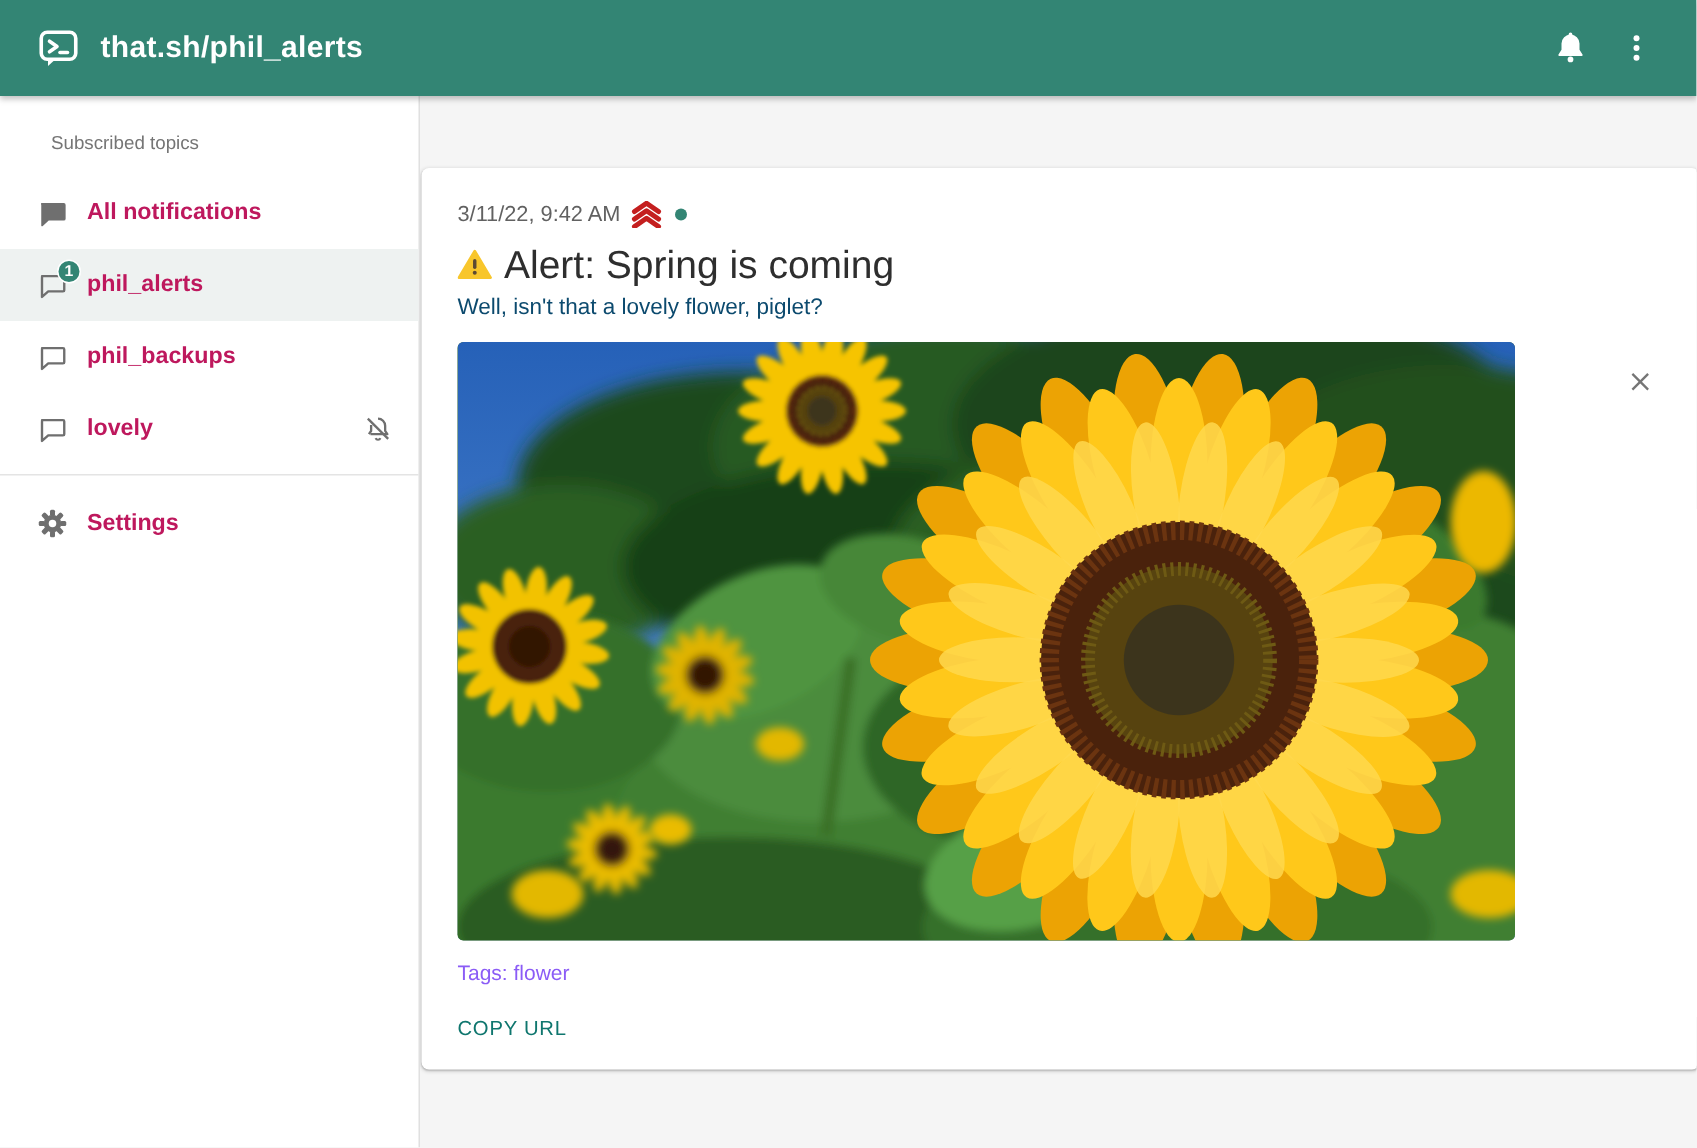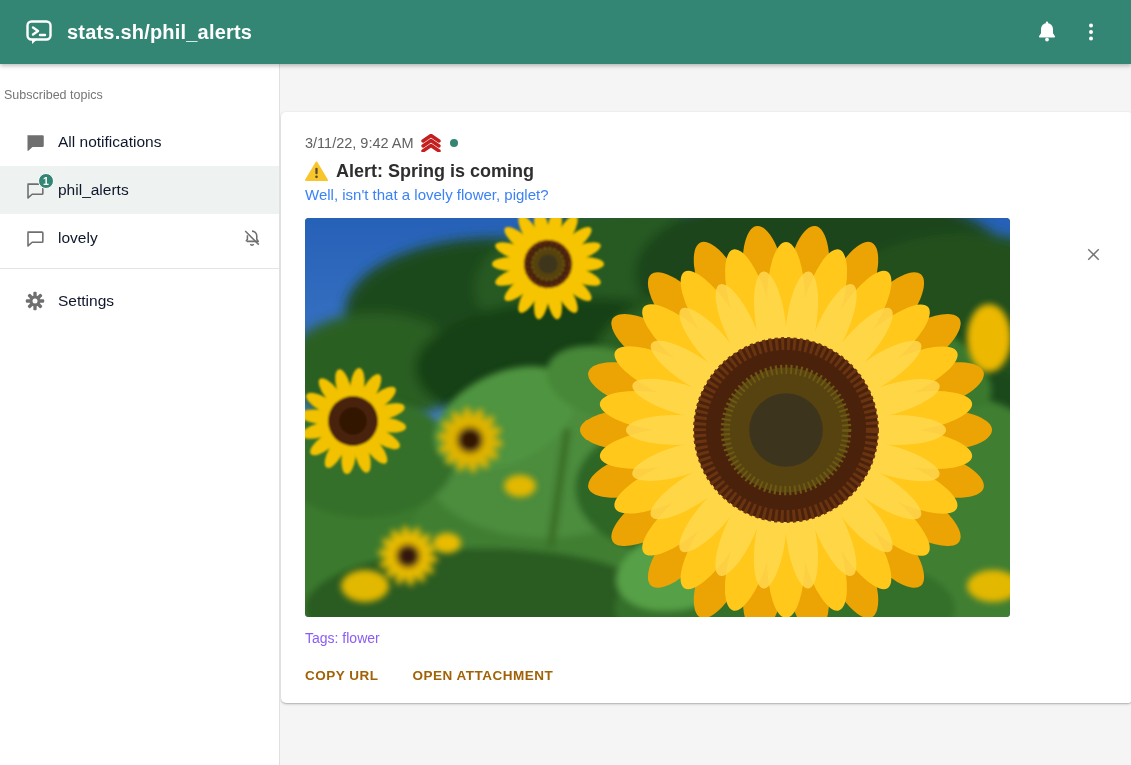--- a/index.html
+++ b/index.html
@@ -19,28 +19,28 @@
   .iconbtn {
     width:44px; height:44px; border:none; background:transparent; cursor:pointer;
     display:flex; align-items:center; justify-content:center; border-radius:50%;
   }
 
   
   .sidebar {
     position:absolute; top:64px; left:0; bottom:0; width:280px;
     background:#fff; border-right:1px solid #e0e0e0; z-index:5; padding-top:6px;
   }
-  .section-label { padding:18px 16px 16px 4px; font-size:12.5px; color:#757575; }
+  .section-label { padding:18px 16px 16px 34px; font-size:12.5px; color:#757575; }
   .nav-row {
     height:48px; display:flex; align-items:center; padding:0 16px 0 25px;
     cursor:pointer; position:relative; background:transparent;
   }
   .nav-row.selected { background:#eef2f1; }
   .nav-row .nicon { width:20px; height:20px; margin-right:13px; position:relative; flex:none; display:flex; }
-  .nav-row .nlabel { font-size:15.5px; color:#0f172a; }
+  .nav-row .nlabel { font-size:15.5px; color:#be185d;font-weight:bold; }
   .nav-row .trail { margin-left:auto; width:22px; height:22px; display:flex; }
   .badge {
     position:absolute; top:-7px; right:-9px; min-width:16px; height:16px;
     background:#338574; color:#fff; border-radius:50%;
     font-size:10.5px; font-weight:bold; display:flex; align-items:center; justify-content:center;
     border:1px solid #fff;
   }
   .side-divider { border:none; border-top:1px solid #e4e4e4; margin:6px 0 8px 0; }
 
   
@@ -48,46 +48,46 @@
   .card {
     width:852px; margin:48px auto 0 auto; background:#fff; border-radius:5px;
     box-shadow:0 1px 3px rgba(0,0,0,0.2), 0 1px 1px rgba(0,0,0,0.12);
     padding:20px 24px 10px 24px; position:relative;
   }
   .meta-row { display:flex; align-items:center; gap:6px; height:22px; }
   .meta-date { font-size:14.5px; color:#616161; }
   .prio { width:22px; height:18px; display:flex; }
   .newdot { width:8px; height:8px; border-radius:50%; background:#338574; margin-left:2px; }
   .card-title { display:flex; align-items:center; gap:8px; margin:7px 0 4px 0; }
-  .card-title .ttext { font-size:18px; font-weight:700; color:#2e2e2e; }
-  .card-body { font-size:15px; color:#3b82f6; margin-bottom:15px; }
+  .card-title .ttext { font-size:26px; font-weight:400; color:#2e2e2e; }
+  .card-body { font-size:15px; color:#0c4a6e; margin-bottom:15px; }
   .close-abs { position:absolute; top:124px; right:22px; }
   .photo-wrap { width:705px; height:399px; border-radius:4px; overflow:hidden; cursor:pointer; background:#3a6b2e; }
   .photo-wrap svg { display:block; }
   .tags-row { font-size:14px; color:#8b5cf6; margin:13px 0 4px 0; }
   .actions-row { display:flex; gap:18px; margin:14px 0 2px -8px; }
   .text-btn {
-    background:transparent; border:none; color:#a16207; font-family:inherit;
-    font-size:13.5px; font-weight:bold; letter-spacing:0.5px; padding:8px;
+    background:transparent; border:none; color:#0f766e; font-family:inherit;
+    font-size:13.5px; font-weight:normal; letter-spacing:0.5px; padding:8px;
     cursor:pointer; border-radius:4px;
   }
 </style>
 </head>
 <body>
 
 <header class="appbar">
   <span class="logo">
     <svg viewBox="0 0 26 26" width="26" height="26">
       <rect x="1.5" y="2.5" width="23" height="18" rx="4" fill="none" stroke="#fff" stroke-width="2.4"></rect>
       <path d="M6 20.5 L6 25 L11 20.5 Z" fill="#fff"></path>
       <path d="M7 8.5 L12 12 L7 15.5" fill="none" stroke="#fff" stroke-width="2.4" stroke-linecap="round" stroke-linejoin="round"></path>
       <line x1="14" y1="16" x2="19" y2="16" stroke="#fff" stroke-width="2.4" stroke-linecap="round"></line>
     </svg>
   </span>
-  <h1>stats.sh/phil_alerts</h1>
+  <h1>that.sh/phil_alerts</h1>
   <div class="spacer"></div>
   <button class="iconbtn">
     <svg viewBox="0 0 24 24" width="24" height="24">
       <path d="M12 3 a6 6 0 0 0 -6 6 v4.2 L4.2 16 a0.8 0.8 0 0 0 .6 1.4 h14.4 a0.8 0.8 0 0 0 .6-1.4 L18 13.2 V9 a6 6 0 0 0 -6-6 z" fill="#fff"></path>
       <circle cx="12" cy="19.6" r="1.9" fill="#fff"></circle>
       <rect x="10.8" y="1.6" width="2.4" height="2.4" rx="1.2" fill="#fff"></rect>
     </svg>
   </button>
   <button class="iconbtn">
     <svg viewBox="0 0 24 24" width="24" height="24">
@@ -113,20 +113,28 @@
   <div class="nav-row selected">
     <span class="nicon">
       <svg viewBox="0 0 24 24" width="20" height="20">
         <path d="M3.6 4.9 h16.8 a1 1 0 0 1 1 1 v10.2 a1 1 0 0 1 -1 1 H8.6 l-5 4.4 V5.9 a1 1 0 0 1 1-1 z" fill="none" stroke="#6f6f6f" stroke-width="1.9" stroke-linejoin="round"></path>
       </svg>
       <span class="badge">1</span>
     </span>
     <span class="nlabel">phil_alerts</span>
   </div>
 
+  <div class="nav-row">
+    <span class="nicon">
+      <svg viewBox="0 0 24 24" width="20" height="20">
+        <path d="M3.6 4.9 h16.8 a1 1 0 0 1 1 1 v10.2 a1 1 0 0 1 -1 1 H8.6 l-5 4.4 V5.9 a1 1 0 0 1 1-1 z" fill="none" stroke="#6f6f6f" stroke-width="1.9" stroke-linejoin="round"></path>
+      </svg>
+    </span>
+    <span class="nlabel">phil_backups</span>
+  </div>
 
   <div class="nav-row">
     <span class="nicon">
       <svg viewBox="0 0 24 24" width="20" height="20">
         <path d="M3.6 4.9 h16.8 a1 1 0 0 1 1 1 v10.2 a1 1 0 0 1 -1 1 H8.6 l-5 4.4 V5.9 a1 1 0 0 1 1-1 z" fill="none" stroke="#6f6f6f" stroke-width="1.9" stroke-linejoin="round"></path>
       </svg>
     </span>
     <span class="nlabel">lovely</span>
     <span class="trail">
       <svg viewBox="0 0 24 24" width="22" height="22">
@@ -408,16 +416,15 @@
             <circle cx="481" cy="212" r="60.720000000000006" fill="none" stroke="#6e5a14" stroke-width="9.200000000000001" stroke-dasharray="2 3"></circle>
             <circle cx="481" cy="212" r="36.800000000000004" fill="#3a331e" opacity="0.9"></circle>
           </g>
         </svg>
     </div>
 
     <div class="tags-row">Tags: flower</div>
 
     <div class="actions-row">
       <button class="text-btn">COPY URL</button>
-      <button class="text-btn">OPEN ATTACHMENT</button>
     </div>
   </div>
 </main>
 
 </body></html>

